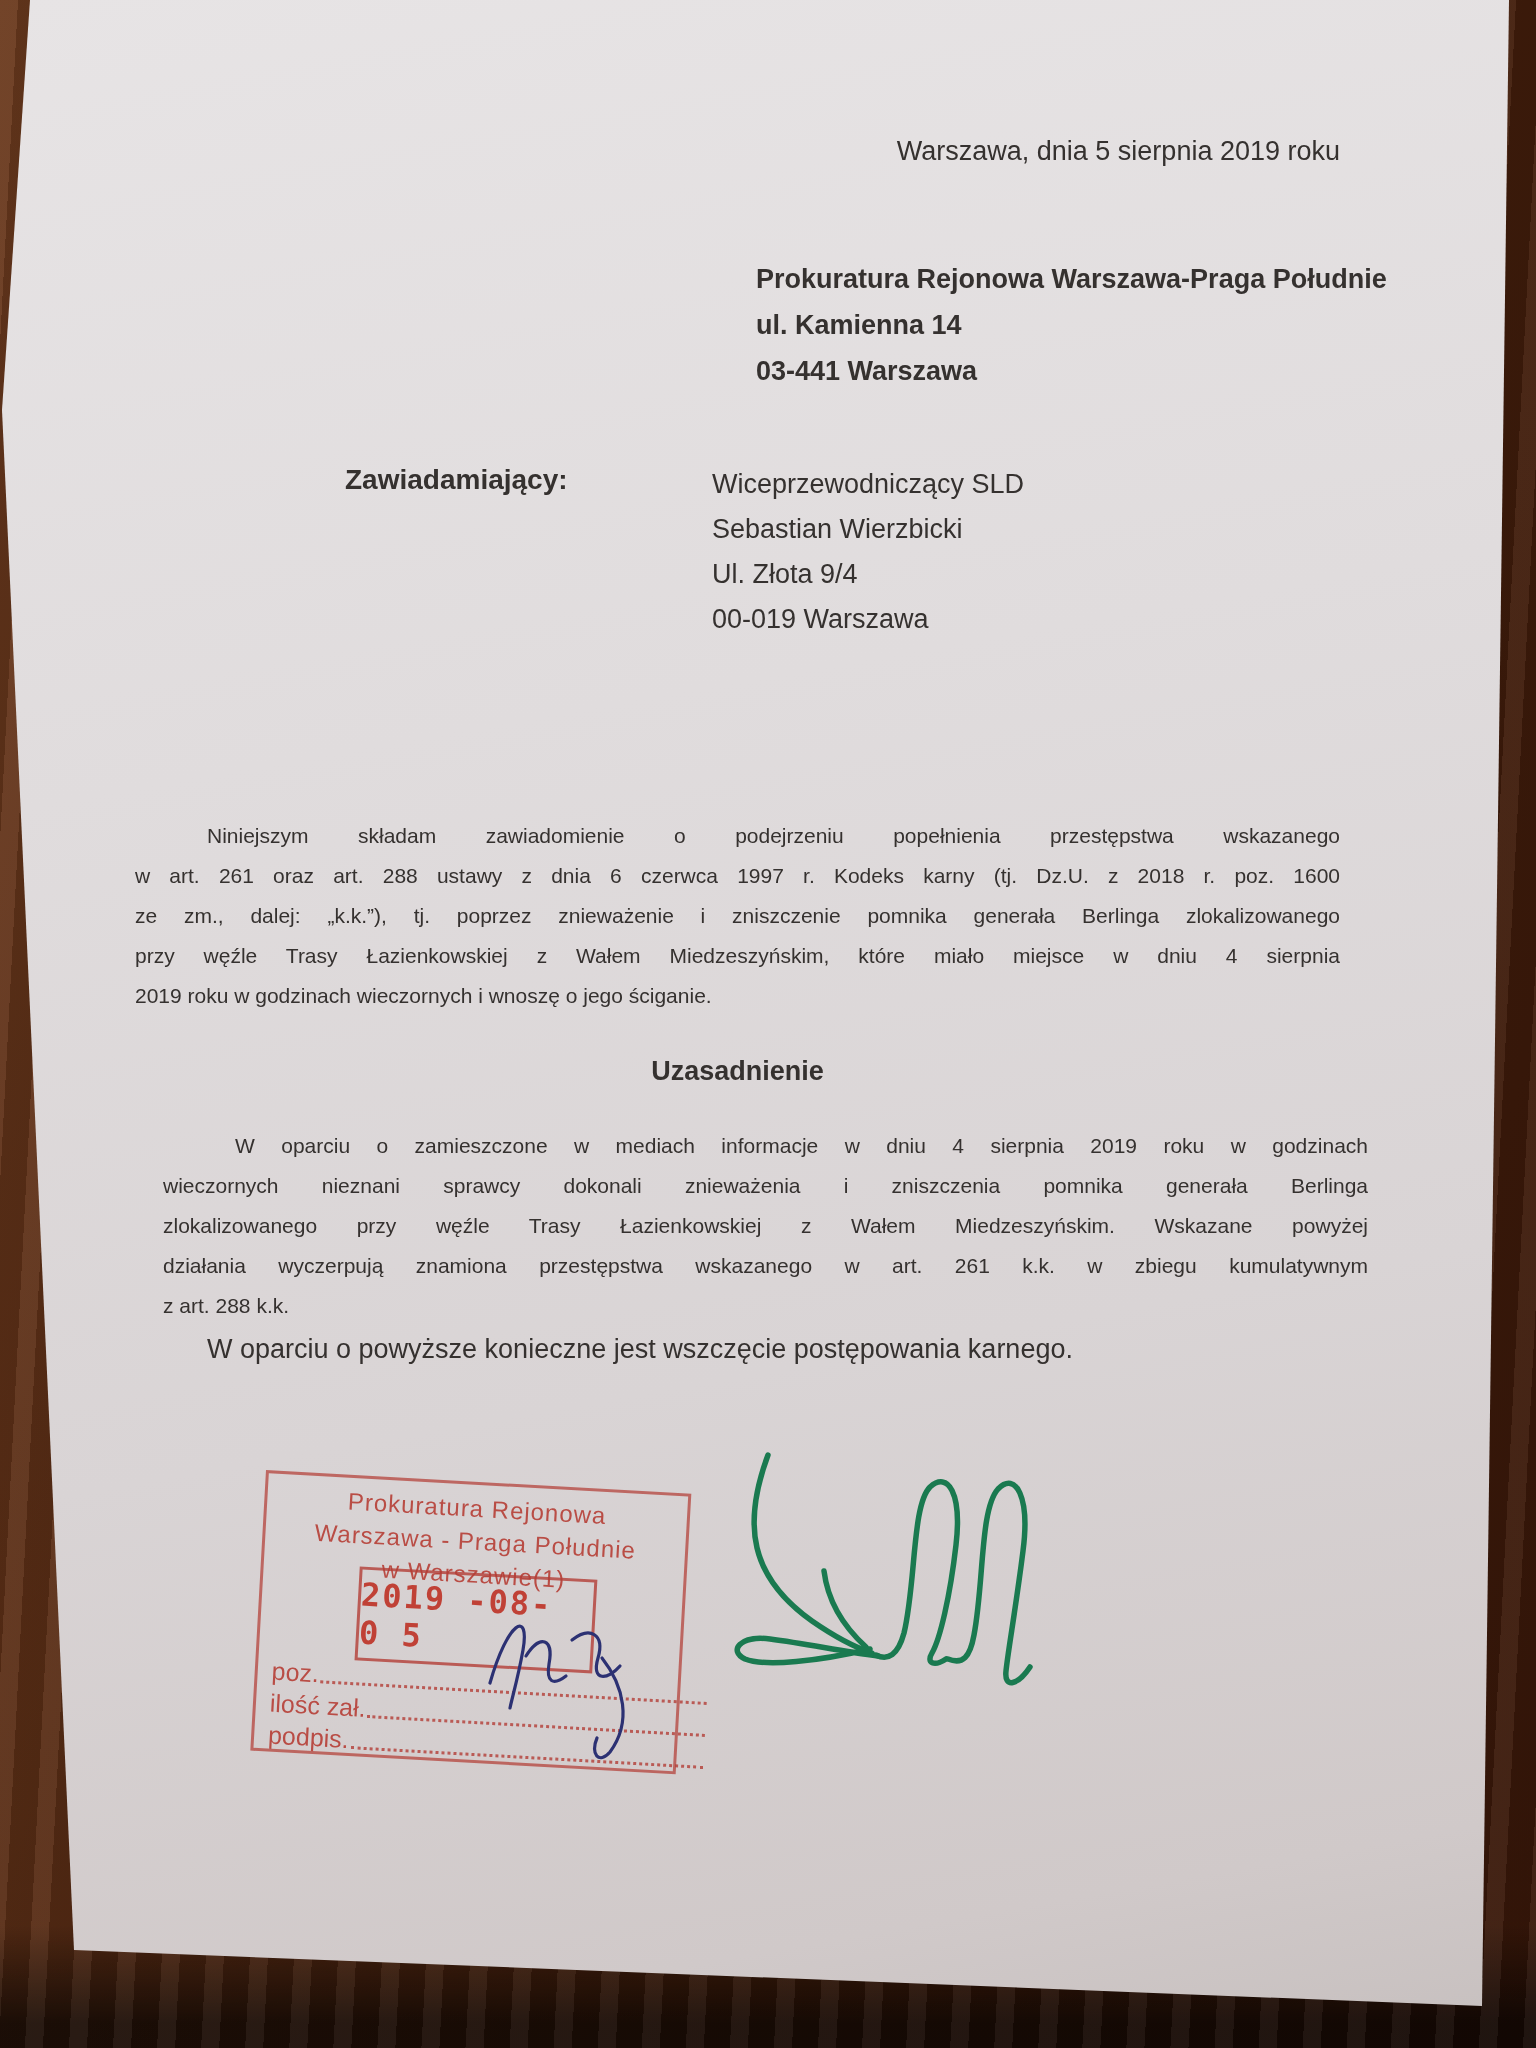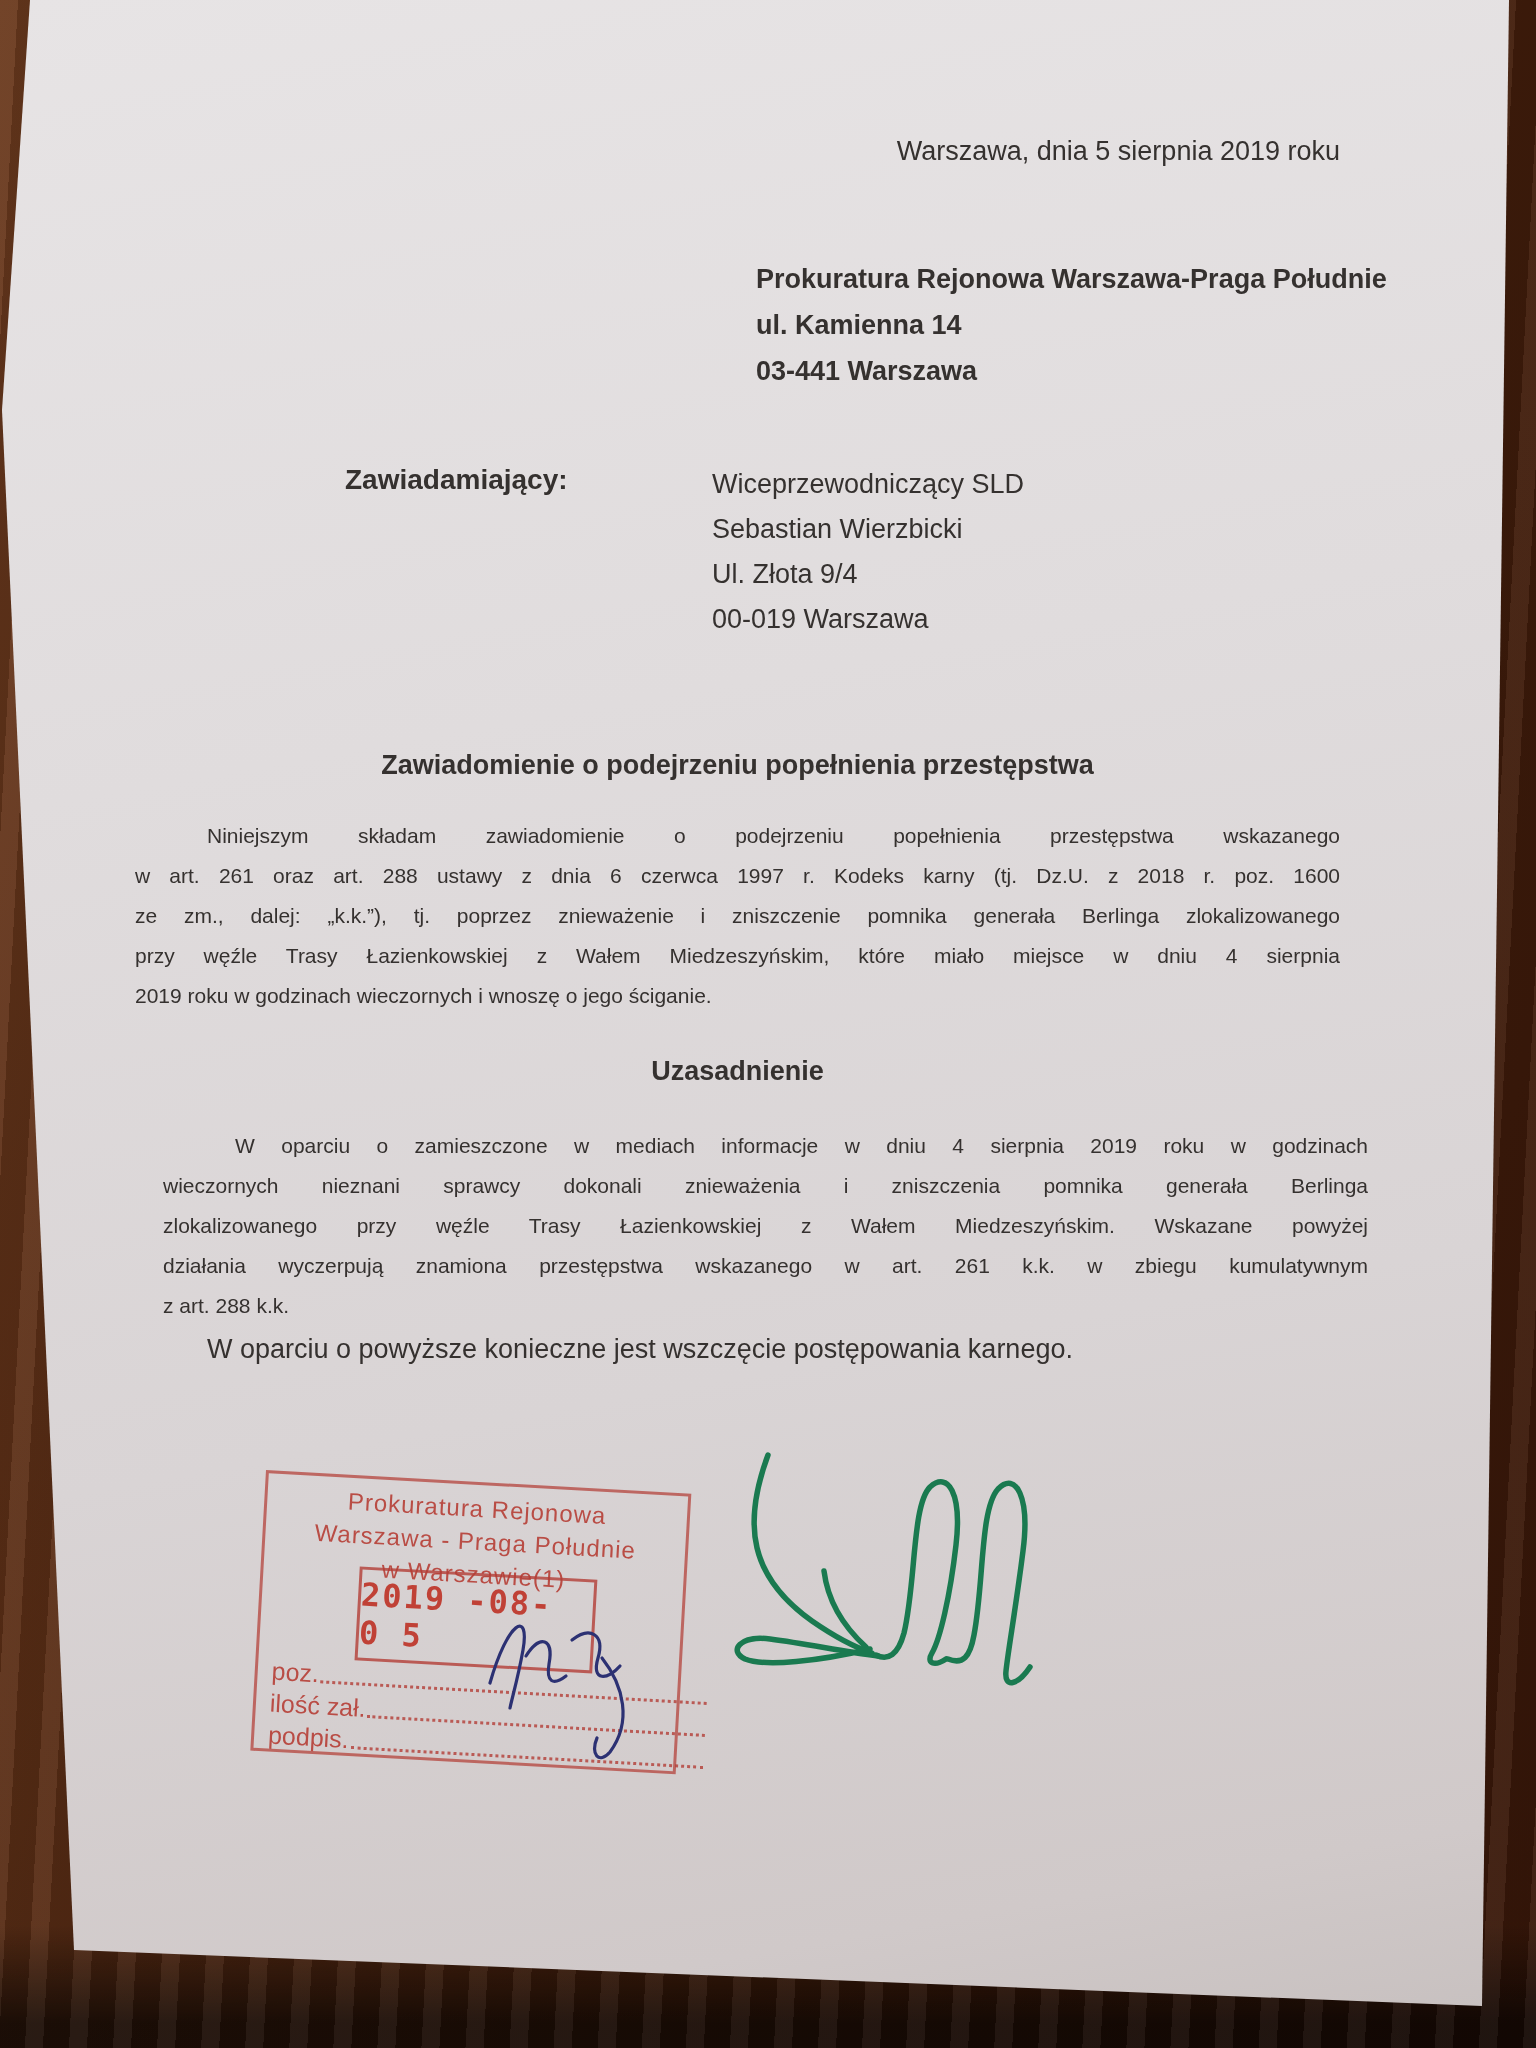--- a/index.html
+++ b/index.html
@@ -75,21 +75,20 @@
   </div>
 
   <div class="el notifier-label">Zawiadamiający:</div>
   <div class="el notifier">
     <div>Wiceprzewodniczący SLD</div>
     <div>Sebastian Wierzbicki</div>
     <div>Ul. Złota 9/4</div>
     <div>00-019 Warszawa</div>
   </div>
 
-  <div class="el title">Zawiadomienie o podejrzeniu popełnienia przestępstwa</div>
 
   <div class="el para para1">
     <div class="jline indent">Niniejszym składam zawiadomienie o podejrzeniu popełnienia przestępstwa wskazanego</div>
     <div class="jline">w art. 261 oraz art. 288 ustawy z dnia 6 czerwca 1997 r. Kodeks karny (tj. Dz.U. z 2018 r. poz. 1600</div>
     <div class="jline">ze zm., dalej: „k.k.”), tj. poprzez znieważenie i zniszczenie pomnika generała Berlinga zlokalizowanego</div>
     <div class="jline">przy węźle Trasy Łazienkowskiej z Wałem Miedzeszyńskim, które miało miejsce w dniu 4 sierpnia</div>
     <div class="jline last">2019 roku  w godzinach wieczornych i wnoszę o jego ściganie.</div>
   </div>
 
   <div class="el heading">Uzasadnienie</div>

